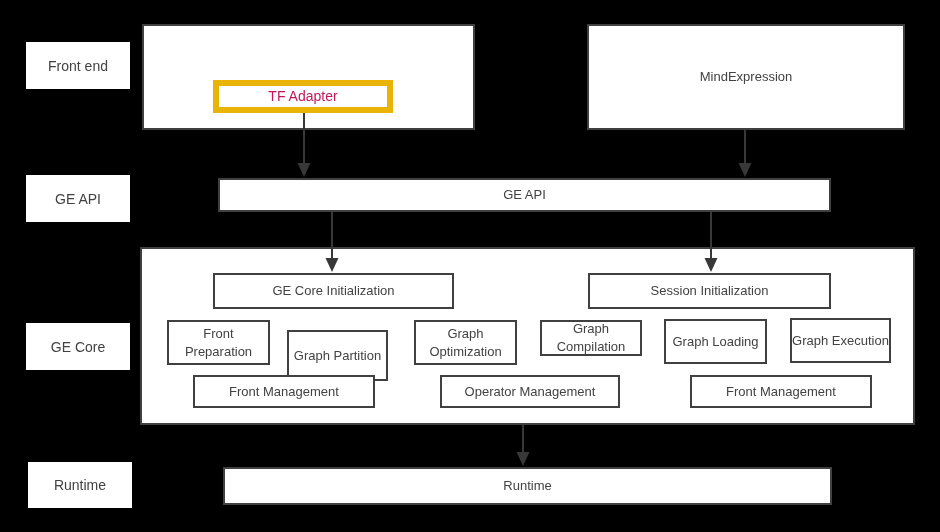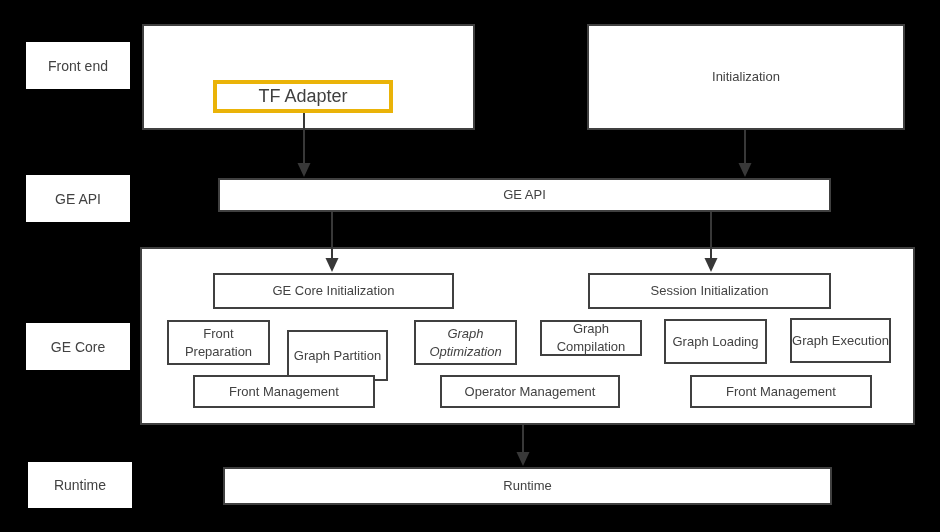--- a/index.html
+++ b/index.html
@@ -45,26 +45,26 @@
   }
   .tf-title {
     margin-top: 30px;
     width: 100%;
     text-align: center;
   }
   .inner-box {
     position: absolute;
     box-sizing: border-box;
     background: #ffffff;
-    border: 4px solid #eab308;
+    border: 6px solid #eab308;
     display: flex;
     align-items: center;
     justify-content: center;
-    font-size: 18px;
-    color: #404040;
+    font-size: 14px;
+    color: #be185d;
   }
   #arrows {
     position: absolute;
     left: 0;
     top: 0;
     width: 940px;
     height: 532px;
     pointer-events: none;
     z-index: 10;
   }
@@ -79,32 +79,32 @@
   <div class="side-label" style="left:26px; top:42px; width:104px; height:47px;">Front end</div>
   <div class="side-label" style="left:26px; top:175px; width:104px; height:47px;">GE API</div>
   <div class="side-label" style="left:26px; top:323px; width:104px; height:47px;">GE Core</div>
   <div class="side-label" style="left:28px; top:462px; width:104px; height:46px;">Runtime</div>
 
   <div class="box outer-top" style="left:142px; top:24px; width:333px; height:106px;">
     <div class="tf-title">Tensorflow</div>
     <div class="inner-box" style="left:69px; top:54px; width:180px; height:33px;">TF Adapter</div>
   </div>
 
-  <div class="box" style="left:587px; top:24px; width:318px; height:106px;">Initialization</div>
+  <div class="box" style="left:587px; top:24px; width:318px; height:106px;">MindExpression</div>
 
   <div class="box" style="left:218px; top:178px; width:613px; height:34px;">GE API</div>
 
   <div class="box" style="left:140px; top:247px; width:775px; height:178px;"></div>
 
   <div class="box" style="left:213px; top:273px; width:241px; height:36px;">GE Core Initialization</div>
   <div class="box" style="left:588px; top:273px; width:243px; height:36px;">Session Initialization</div>
 
   <div class="box" style="left:167px; top:320px; width:103px; height:45px;">Front Preparation</div>
   <div class="box" style="left:287px; top:320px; width:101px; height:51px;margin-top:10px;">Graph Partition</div>
-  <div class="box" style="left:414px; top:320px; width:103px; height:45px;font-style:italic;">Graph Optimization</div>
+  <div class="box" style="left:414px; top:320px; width:103px; height:45px;">Graph Optimization</div>
   <div class="box" style="left:540px; top:320px; width:102px; height:36px;">Graph Compilation</div>
   <div class="box" style="left:664px; top:319px; width:103px; height:45px;">Graph Loading</div>
   <div class="box" style="left:790px; top:318px; width:101px; height:45px;">Graph Execution</div>
 
   <div class="box" style="left:193px; top:375px; width:182px; height:33px;">Front Management</div>
   <div class="box" style="left:440px; top:375px; width:180px; height:33px;">Operator Management</div>
   <div class="box" style="left:690px; top:375px; width:182px; height:33px;">Front Management</div>
 
   <div class="box" style="left:223px; top:467px; width:609px; height:38px;">Runtime</div>
 

